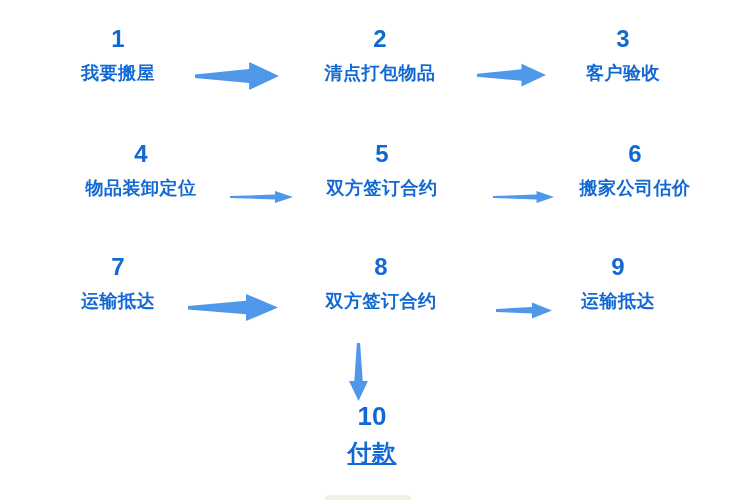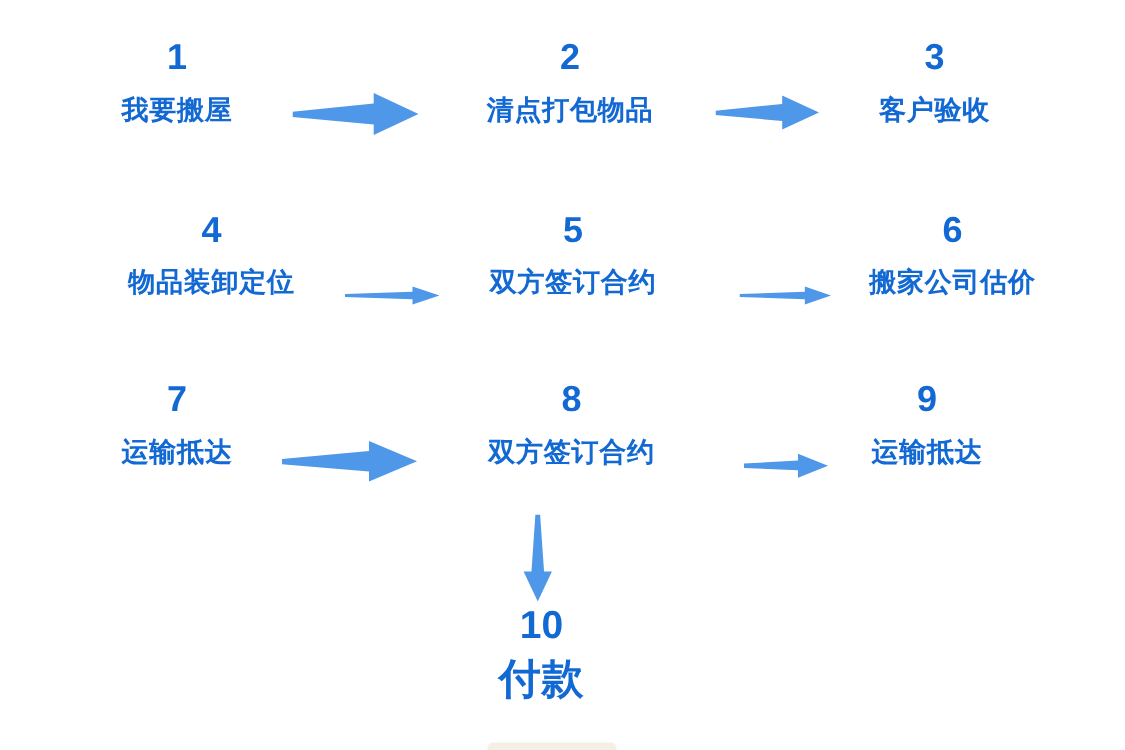--- a/index.html
+++ b/index.html
@@ -9,21 +9,21 @@
     font-family:"Liberation Sans","DejaVu Sans",sans-serif;
   }
   .canvas{position:absolute;inset:0;}
   .step{
     position:absolute;text-align:center;font-weight:bold;
     color:#1269d3;
   }
   .step .num{font-size:24px;line-height:26px;display:block;}
   .step .label{font-size:18px;line-height:28px;display:block;margin-top:7px;white-space:nowrap;letter-spacing:0.5px;}
   .step-final .num{font-size:26px;}
-  .step-final .label{font-size:28px;line-height:36px;margin-top:6px;}
+  .step-final .label{font-size:24px;line-height:36px;margin-top:6px;text-decoration:underline;}
   .arrow{position:absolute;display:block;}
   .arrow svg{display:block;width:100%;height:100%;}
   .arrow polygon{fill:#4f97e8;}
   .bottom-artifact{
     position:absolute;left:325px;top:495px;width:86px;height:5px;
     background:#f2ecdf;border-radius:4px 4px 0 0;opacity:0.8;
   }
 </style>
 </head>
 <body style="background: rgb(255, 255, 255);">
@@ -110,20 +110,20 @@
     <span class="num">9</span>
     <span class="label">运输抵达</span>
   </div>
 
   <span class="arrow" style="left:348px;top:343px;width:21px;height:58px;">
     <svg viewBox="0 0 20 58" preserveAspectRatio="none">
         <polygon points="8.5,0 11.5,0 14,38 19,38 10,58 1,38 6,38" fill="#4f97e8"></polygon>
       </svg>
   </span>
 
-  <div class="step step-final" style="left: 281px; top: 403px; width: 160px; color: rgb(18, 105, 211);">
+  <div class="step step-final" style="left: 292px; top: 403px; width: 160px; color: rgb(18, 105, 211);">
     <span class="num">10</span>
     <span class="label">付款</span>
   </div>
 
   <div class="bottom-artifact"></div>
 
 </div>
 
 </body></html>

